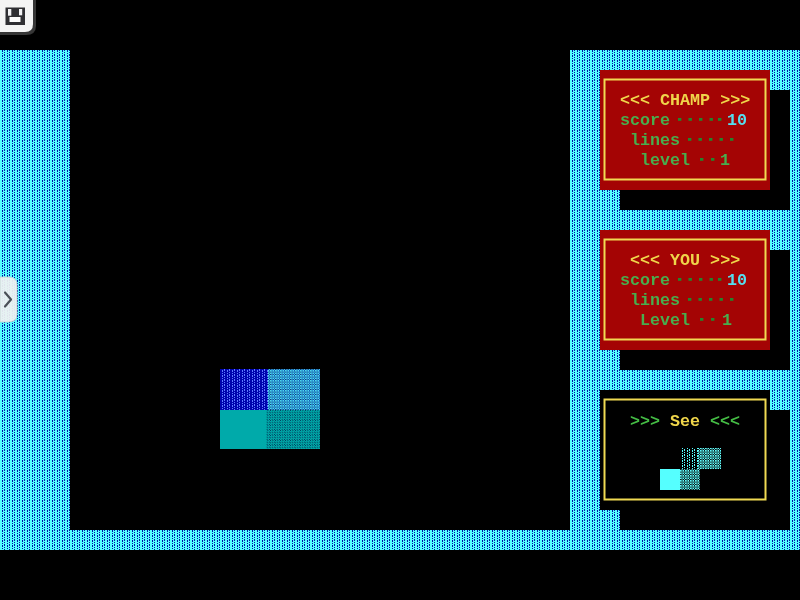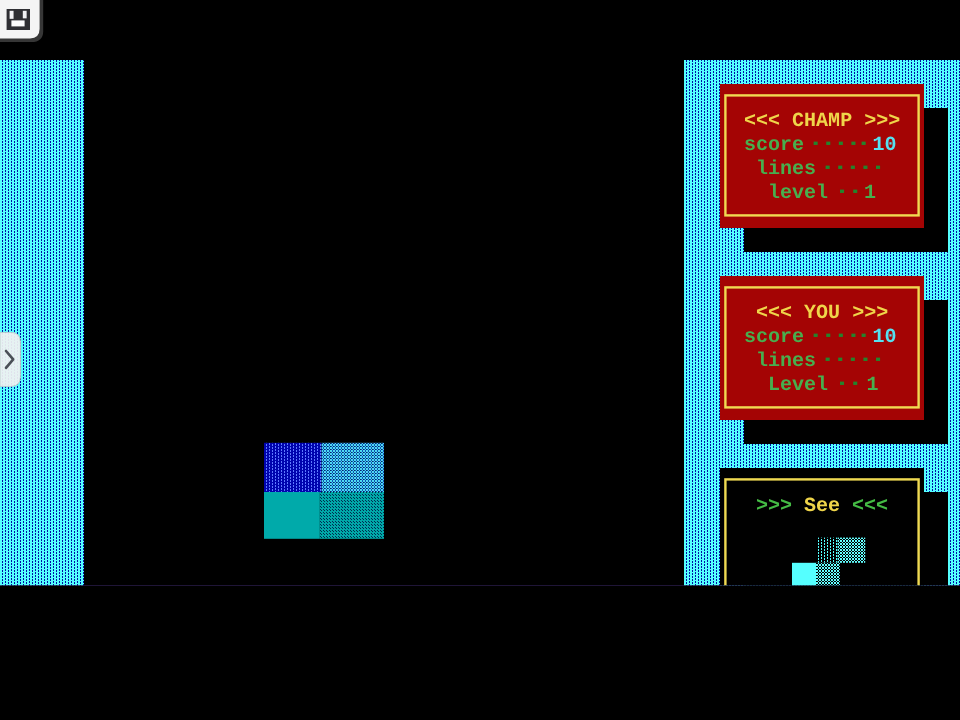--- a/index.html
+++ b/index.html
@@ -1,16 +1,16 @@
 <!DOCTYPE html>
 <html><head>
 <meta charset="utf-8">
 <style>
   html,body{margin:0;padding:0;background:#000;}
-  #scr{position:relative;width:800px;height:488px;background:#8b5cf6;overflow:hidden;}
+  #scr{position:relative;width:800px;height:600px;background:#8b5cf6;overflow:hidden;}
   text{font-family:"Liberation Mono",monospace;font-weight:bold;}
 </style>
 </head>
 <body>
 <div id="scr">
 <svg width="800" height="600" viewBox="0 0 800 600">
 <defs>
   <pattern id="wall" patternUnits="userSpaceOnUse" width="5" height="5" shape-rendering="crispEdges">
     <rect x="0" y="0" width="5" height="5" fill="#55FFFF"></rect>
     <g fill="#0011A4">

